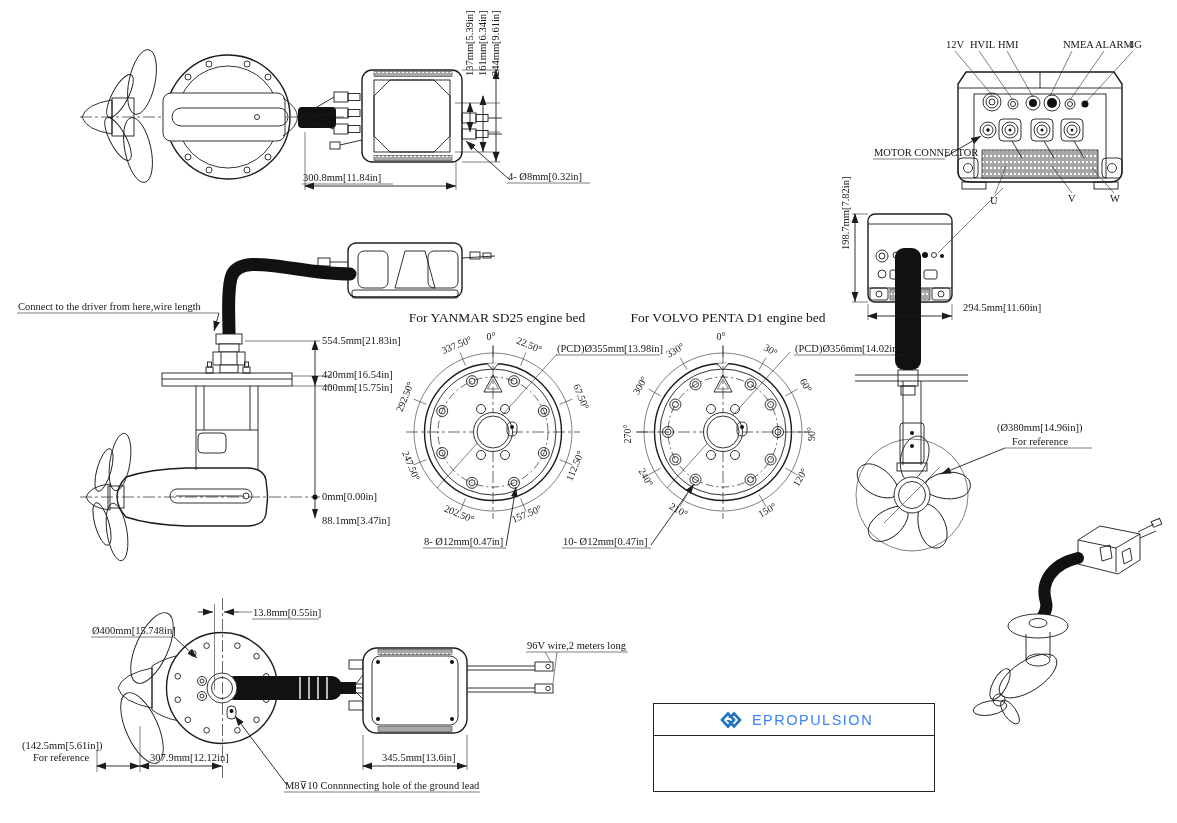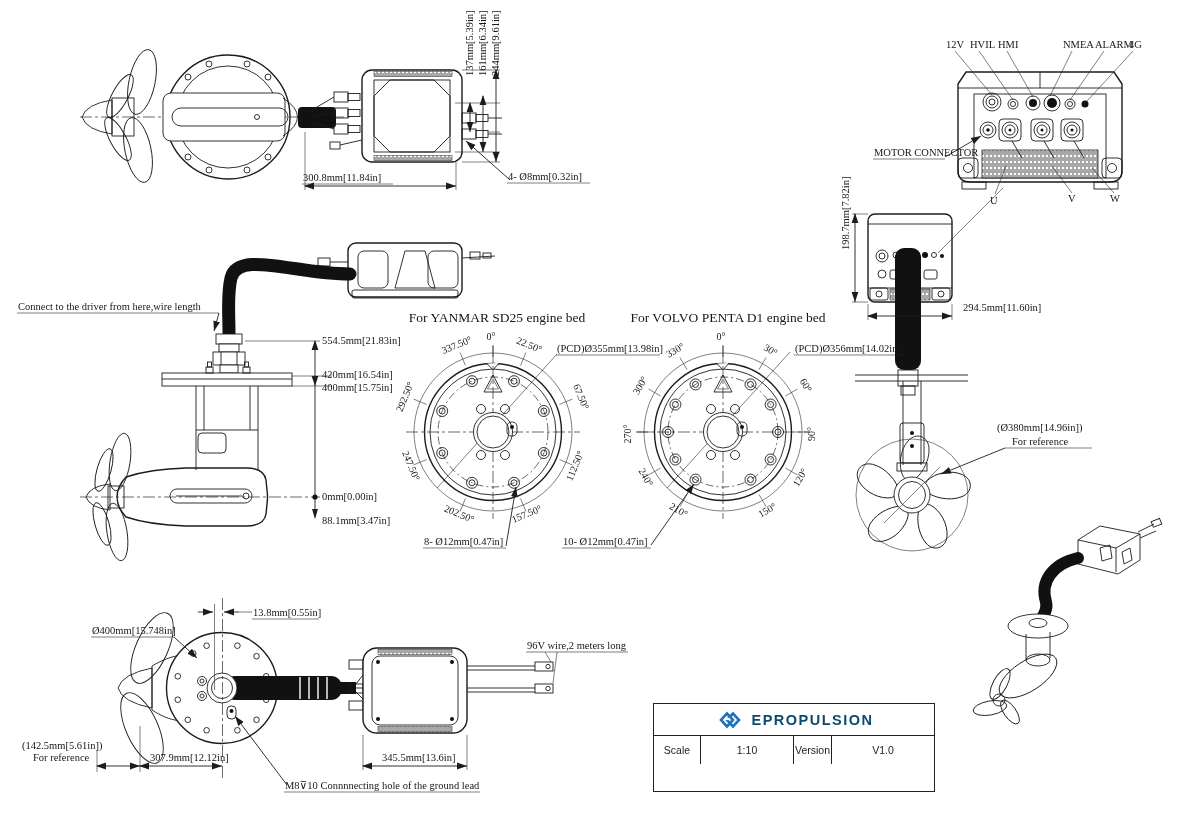--- a/index.html
+++ b/index.html
@@ -22,21 +22,21 @@
           font-family:"Liberation Sans","DejaVu Sans",sans-serif;}
   .trow1{height:32px;border-bottom:1.4px solid #222;display:flex;align-items:center;justify-content:center;gap:7px;box-sizing:border-box;}
   .trow2{height:27px;border-bottom:1.4px solid #222;display:flex;align-items:center;justify-content:center;
          font-size:15px;color:#222;box-sizing:border-box;}
   .trow3{height:28px;display:flex;box-sizing:border-box;font-size:10.5px;color:#222;}
   .tcell{display:flex;align-items:center;justify-content:center;box-sizing:border-box;height:100%;}
   .c1{width:47px;border-right:1.4px solid #222;}
   .c2{width:93px;border-right:1.4px solid #222;}
   .c3{width:38px;border-right:1.4px solid #222;}
   .c4{flex:1;}
-  .brandtxt{color:#0c4a6e;font-weight:bold;font-size:14.5px;letter-spacing:1.5px;}
+  .brandtxt{color:#3b82f6;font-weight:normal;font-size:14.5px;letter-spacing:1.5px;}
 </style>
 </head>
 <body>
 
 <div class="canvas">
 <svg width="1177" height="823" viewBox="0 0 1177 823">
   <defs>
     <marker id="ae" markerWidth="11" markerHeight="8" refX="10" refY="4" orient="auto" markerUnits="userSpaceOnUse">
       <path d="M0,0.6 L10,4 L0,7.4 Z" fill="#1c1c1c"></path>
     </marker>
@@ -585,20 +585,14 @@
 
 <div class="tblock">
   <div class="trow1">
     <svg width="30" height="20" viewBox="0 0 30 20">
       <path d="M7,10 L13,3.5 L19,10 L13,16.5 Z" fill="none" stroke="#2272bd" stroke-width="2.6"></path>
       <path d="M13,10 L19,3.5 L25,10 L19,16.5 Z" fill="none" stroke="#2272bd" stroke-width="2.6"></path>
       <path d="M10,9 L16,9" stroke="#fff" stroke-width="2.2"></path>
     </svg>
     <span class="brandtxt">EPROPULSION</span>
   </div>
-  <div class="trow3">
-    <div class="tcell c1">Scale</div>
-    <div class="tcell c2">1:10</div>
-    <div class="tcell c3">Version</div>
-    <div class="tcell c4">V1.0</div>
-  </div>
 </div>
 </div>
 
 </body></html>

